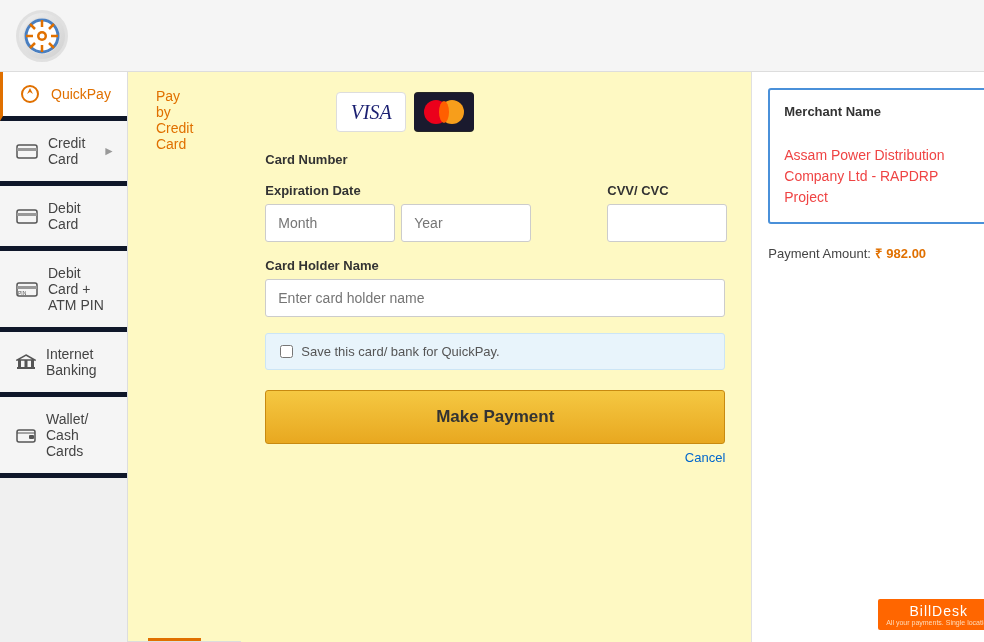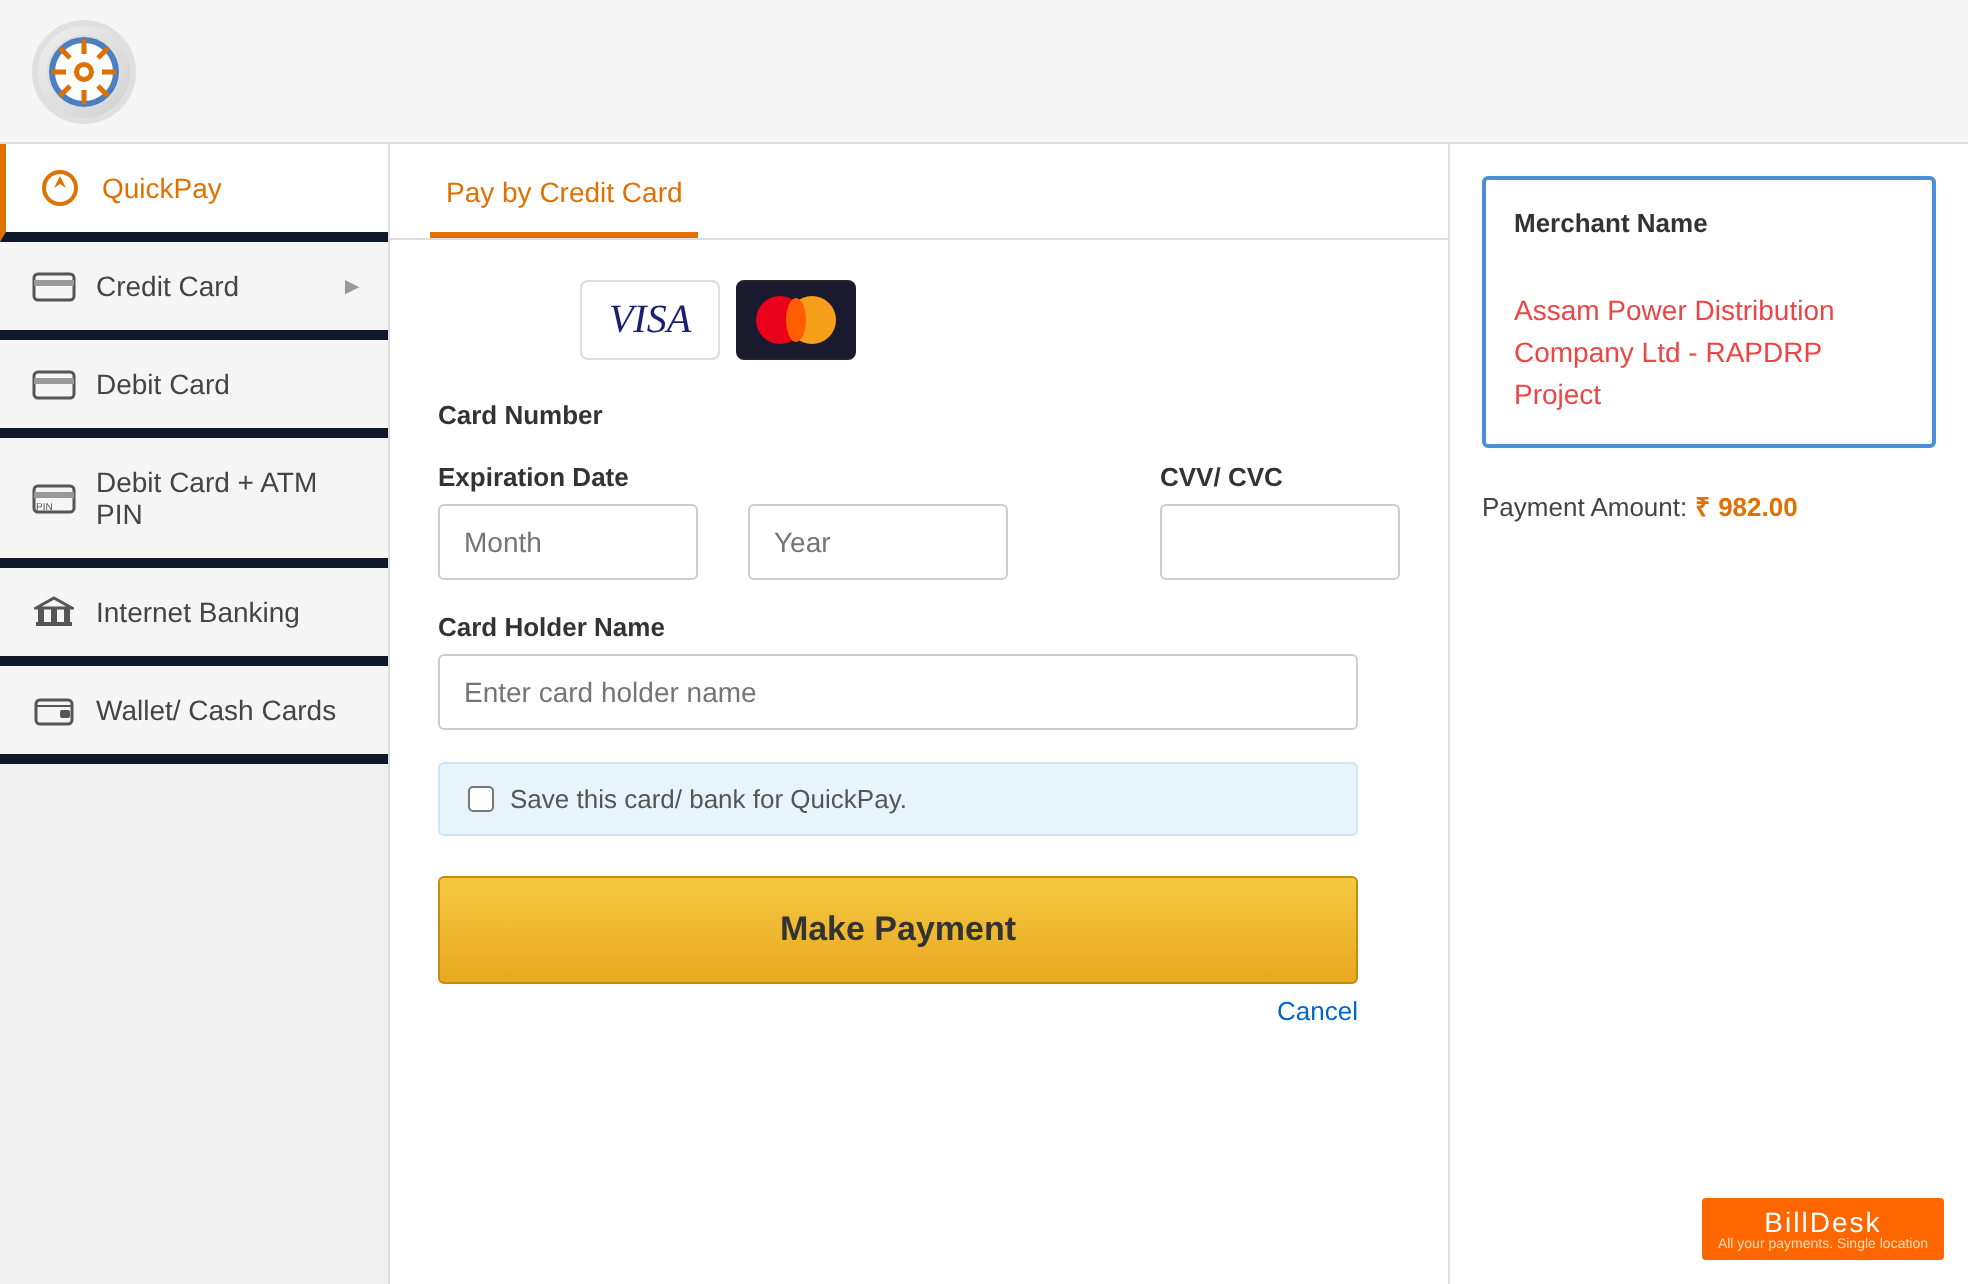--- a/index.html
+++ b/index.html
@@ -66,24 +66,24 @@
     .sidebar-item .chevron {
       position: absolute;
       right: 12px;
       color: #999;
       font-size: 12px;
     }
 
     
     .content-area {
       flex: 1;
-      background: #ffffff;
+      background: #fef9c3;
       padding: 0;
       display: flex;
-      flex-direction: column;
+      flex-direction: row;
     }
 
     
     .tab-bar {
       border-bottom: 1px solid #ddd;
       display: flex;
       padding: 0 20px;
     }
     .tab {
       padding: 16px 8px 12px;
@@ -162,21 +162,21 @@
       transform: translateY(-50%);
     }
 
     .expiry-cvv-row {
       display: flex;
       gap: 16px;
       margin-bottom: 16px;
     }
     .expiry-fields {
       display: flex;
-      gap: 25px;
+      gap: 6px;
     }
     .expiry-field {
       width: 130px;
       padding: 10px 12px;
       border: 1px solid #ccc;
       border-radius: 3px;
       font-size: 14px;
       color: #aaa;
       background: white;
     }

